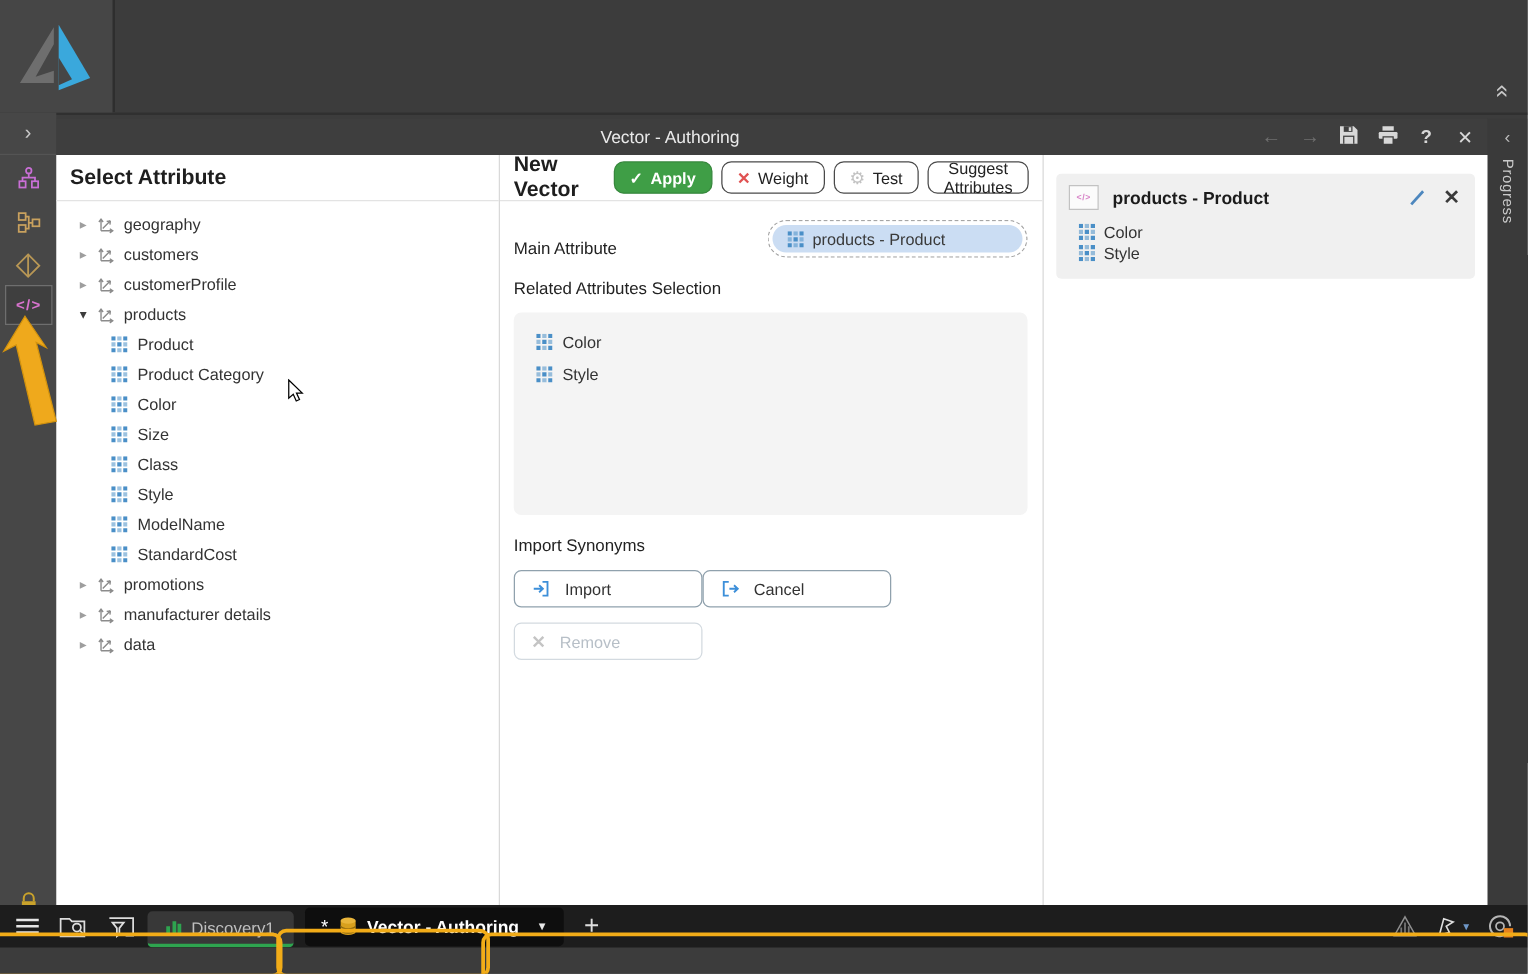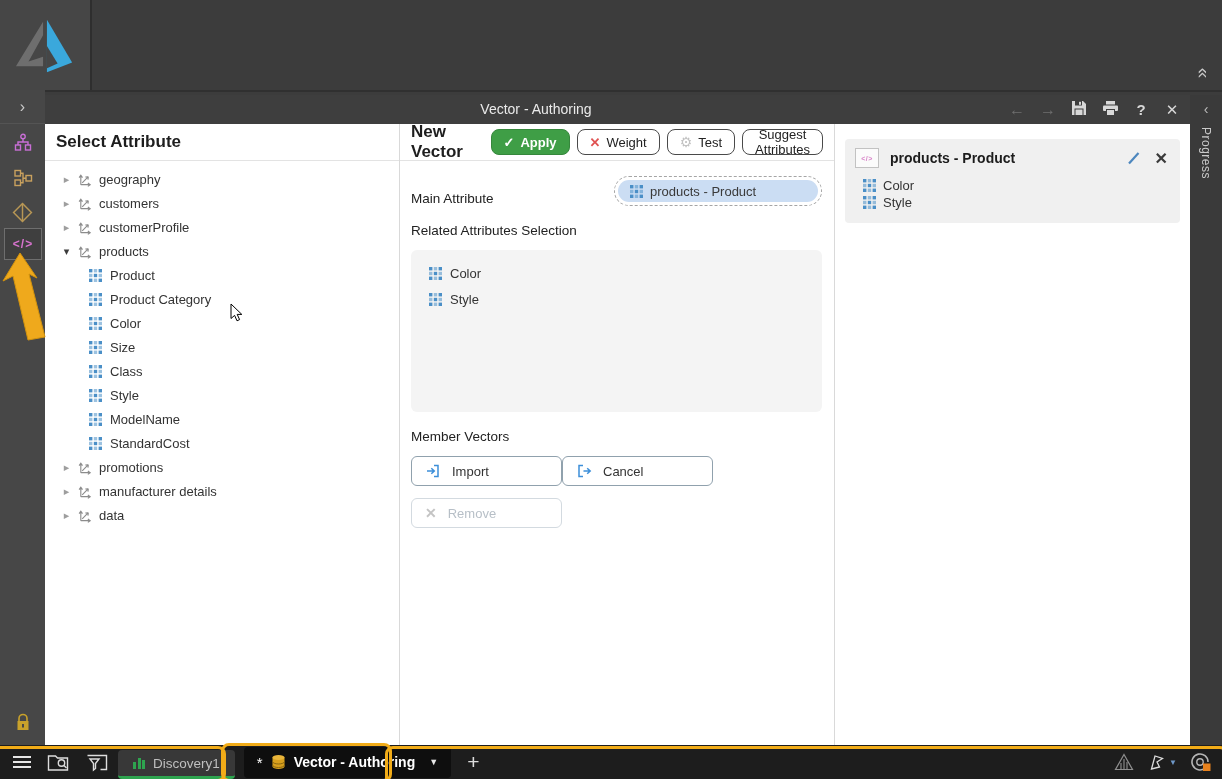--- a/index.html
+++ b/index.html
@@ -76,21 +76,21 @@
   .vector-card{margin:15px 10px 0 10px;background:#F0F0F0;border-radius:4px;padding:9px 12px 12px 10px;}
   .vc-head{display:flex;align-items:center;}
   .vc-ic{width:22px;height:18px;background:#FBFBFB;border:1px solid #C2C2C2;display:flex;align-items:center;justify-content:center;color:#D884C8;font-size:7px;font-weight:700;letter-spacing:.5px;}
   .vc-name{margin-left:11px;font-size:14px;font-weight:700;color:#1C1C1C;}
   .vc-actions{margin-left:auto;display:flex;align-items:center;gap:13px;}
   .vc-x{color:#3A3A3A;font-size:16px;font-weight:600;cursor:pointer;}
   .vc-items{margin-top:9px;padding-left:8px;}
   .vc-item{display:flex;align-items:center;gap:7px;font-size:13px;color:#333;height:17px;}
 
   
-  .bottom-bar{position:absolute;left:0;top:745px;width:1222px;height:34px;background:#1D1D1D;display:flex;align-items:center;}
+  .bottom-bar{position:absolute;left:0;top:724px;width:1222px;height:34px;background:#1D1D1D;display:flex;align-items:center;}
   .hamburger{margin-left:13px;display:flex;flex-direction:column;gap:3px;cursor:pointer;}
   .hamburger span{width:18px;height:2px;background:#E6E6E6;}
   .bb-ic{margin-left:16px;display:inline-flex;cursor:pointer;}
   .tab1{margin-left:10px;height:29px;align-self:flex-end;display:flex;align-items:center;gap:8px;padding:0 15px;background:#383838;border-bottom:3px solid #2EA44F;border-radius:4px;box-sizing:border-box;color:#BFBFBF;font-size:13.5px;cursor:pointer;}
   .bars-ic{display:inline-flex;align-items:flex-end;gap:1.5px;height:11px;}
   .bars-ic i{width:3px;background:#2EA44F;display:block;}
   .tab2{margin-left:9px;height:31px;display:flex;align-items:center;gap:8px;padding:0 13px;background:#0E0E0E;border-radius:4px;color:#FFF;font-weight:700;font-size:14px;cursor:pointer;}
   .tab2 .star{font-size:15px;font-weight:400;}
   .tab2 .caret-dn{font-size:9px;color:#E8E8E8;margin-left:6px;}
   .plus-btn{margin-left:16px;color:#DDD;font-size:21px;font-weight:400;cursor:pointer;}
@@ -475,21 +475,21 @@
                   <rect x="4.8" y="4.8" width="3.4" height="3.4"></rect>
                   <rect x="9.6" y="4.8" width="3.4" height="3.4" opacity=".55"></rect>
       <rect x="0" y="9.6" width="3.4" height="3.4"></rect>
                   <rect x="4.8" y="9.6" width="3.4" height="3.4" opacity=".55"></rect>
                   <rect x="9.6" y="9.6" width="3.4" height="3.4"></rect>
     </g>
   </svg>
               <span>Style</span>
             </div>
           </div>
-        <div class="section-label">Member Vectors</div>
+        <div class="section-label">Import Synonyms</div>
         <div class="syn-row">
           <button class="syn-btn">
             <svg class="ic" width="16" height="16" viewBox="0 0 16 16" fill="none" stroke="#3D8FD9" stroke-width="1.5">
               <path d="M9 2.5 h4 v11 h-4"></path>
                 <path d="M2 8 h7 M6.3 5.2 L9.3 8 L6.3 10.8"></path>
             </svg>
             <span>Import</span>
           </button>
           <button class="syn-btn">
             <svg class="ic" width="16" height="16" viewBox="0 0 16 16" fill="none" stroke="#3D8FD9" stroke-width="1.5">

